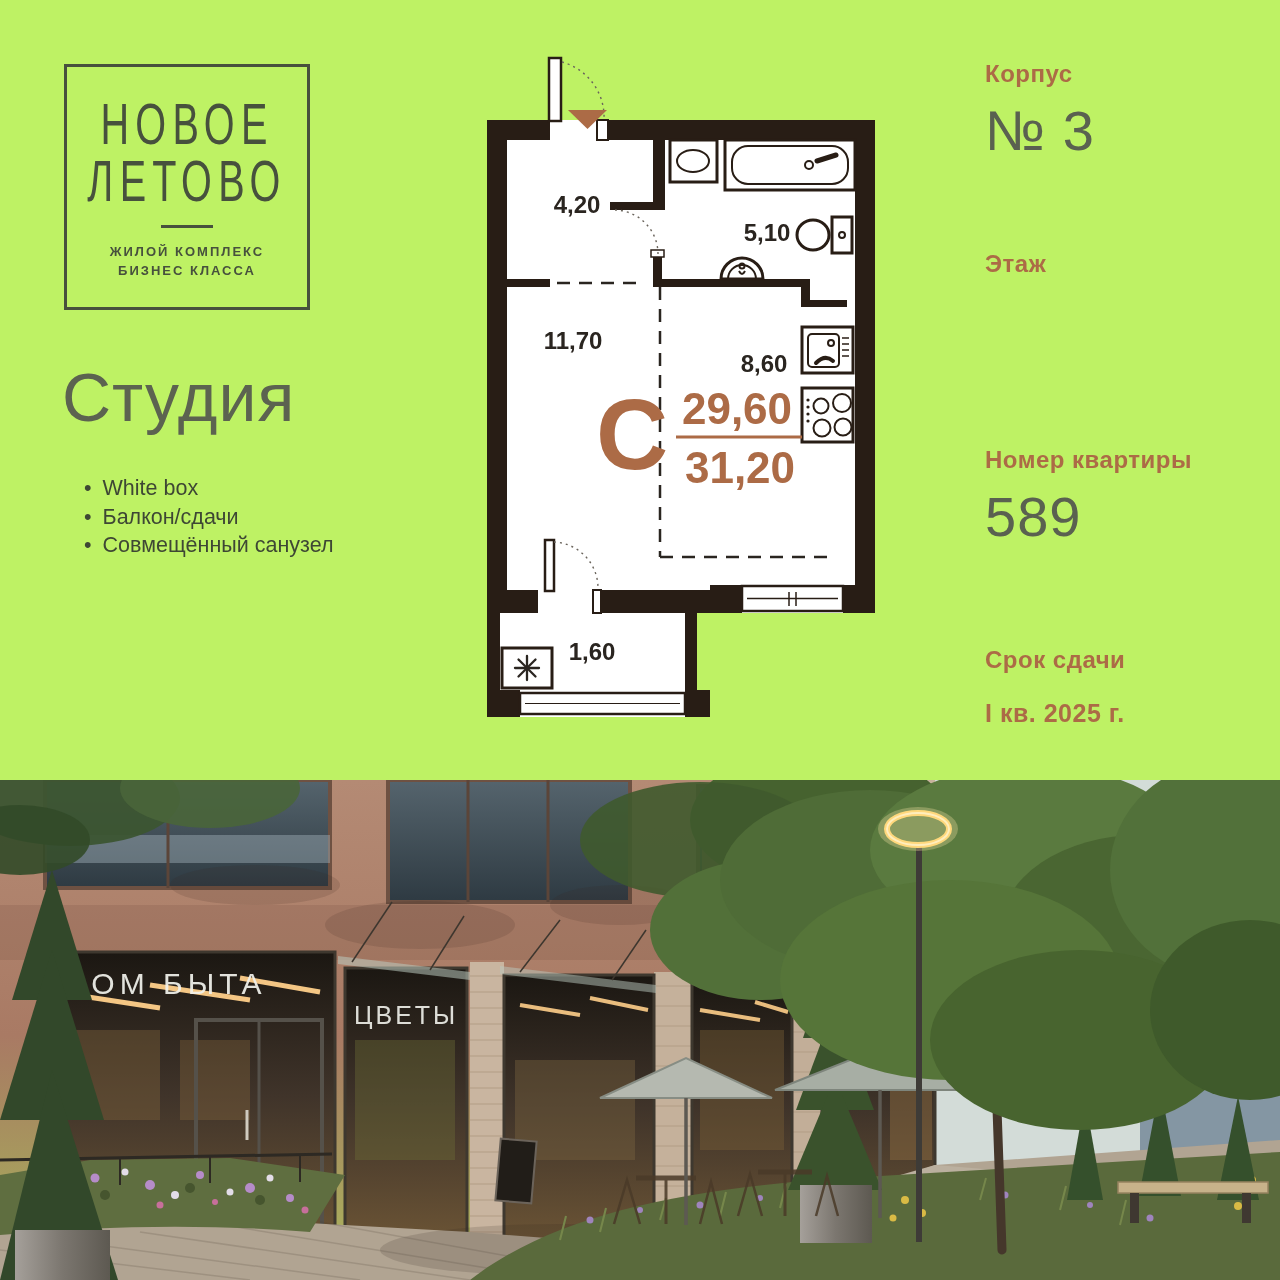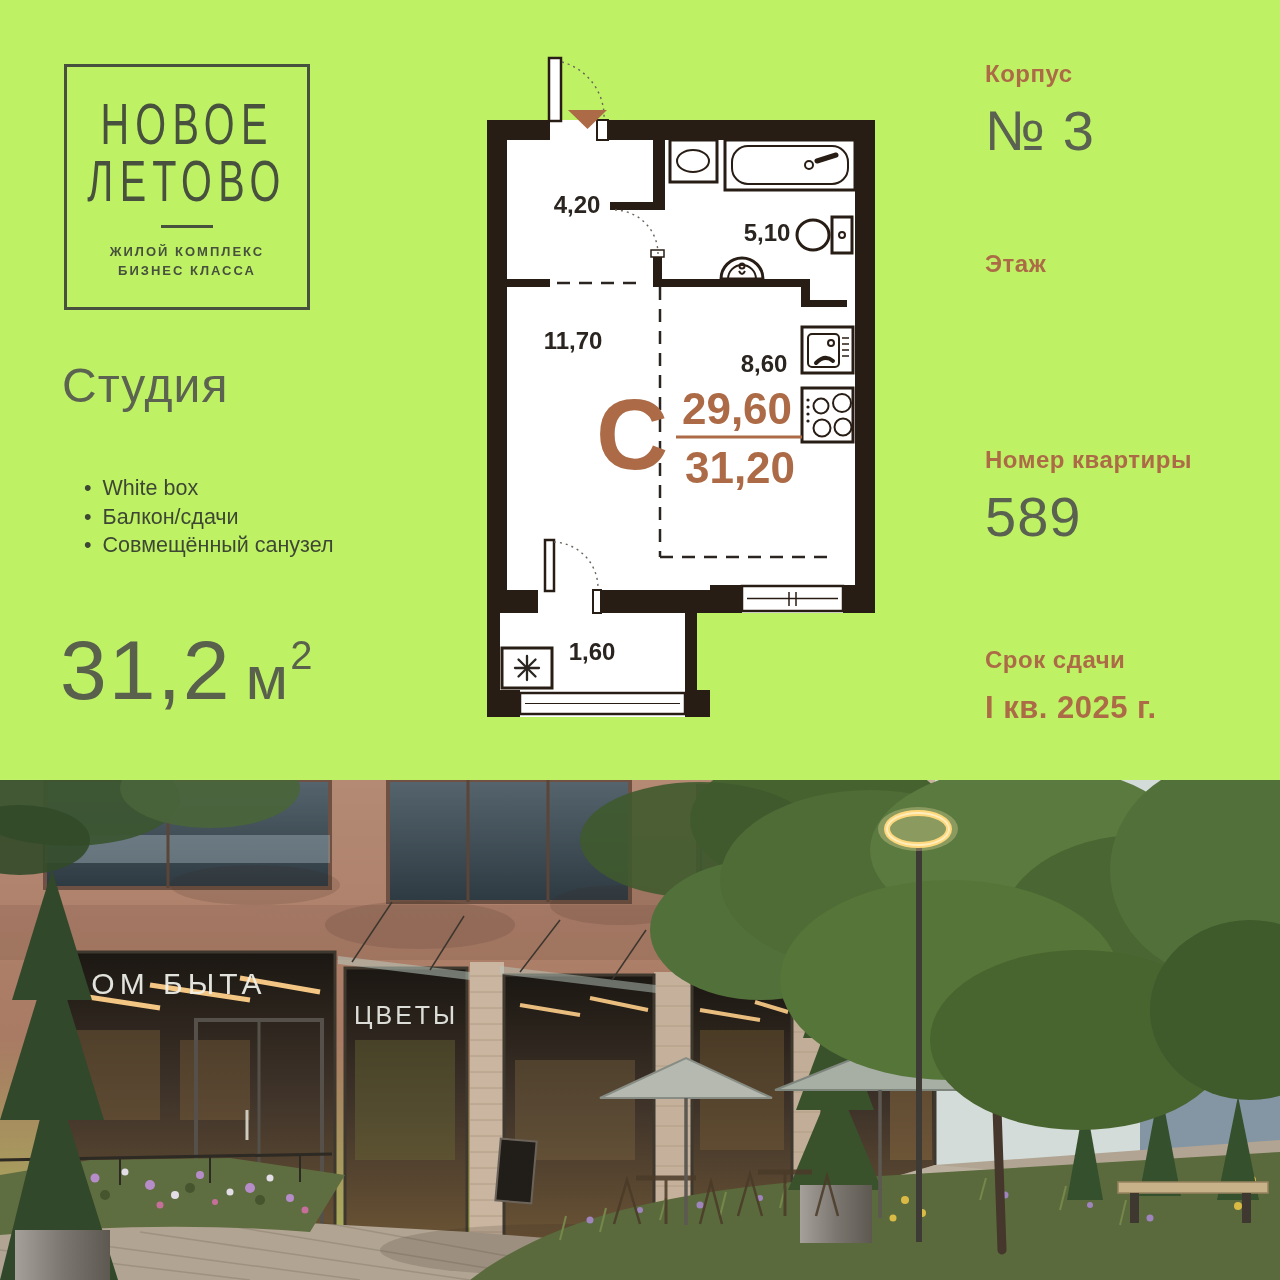--- a/index.html
+++ b/index.html
@@ -8,34 +8,34 @@
 
   
   .logo-box{position:absolute;left:64px;top:64px;width:246px;height:246px;
             border:3px solid #47513d;box-sizing:border-box;text-align:center;color:#47513d}
   .logo-title{margin-top:28px;font-size:44px;line-height:57px;letter-spacing:7px;font-weight:400}
   .logo-title span{display:block;transform:scale(.9,1.32)}
   .logo-divider{width:52px;height:3px;background:#47513d;margin:16px auto 14px}
   .logo-sub{font-size:13px;font-weight:700;letter-spacing:2px;line-height:19px}
 
   
-  .type-title{position:absolute;left:62px;top:358px;font-size:48px;color:#5c6350;letter-spacing:1px}
+  .type-title{position:absolute;left:62px;top:358px;font-size:68px;color:#5c6350;letter-spacing:1px}
   .features{position:absolute;left:66px;top:456px;margin:18px;padding:0;list-style:none;
             font-size:21.5px;line-height:28.5px;color:#3e4734;font-weight:500}
   .features li::before{content:"•";margin-right:11px}
   .area-total{position:absolute;left:60px;top:622px;font-size:84px;color:#59614d;letter-spacing:2px;font-weight:400}
   .area-total .unit{margin-left:14px;font-size:62px}
   .area-total sup{font-size:40px;vertical-align:30px}
 
   
   .detail{position:absolute;left:985px;width:280px}
   .detail .label{font-size:24px;font-weight:700;color:#ac6b46;letter-spacing:.5px}
   .detail .value{font-size:56px;color:#5a6150;margin-top:10px;letter-spacing:1px}
   .d0{top:60px}.d1{top:250px}.d2{top:446px}.d3{top:646px}
-  .d3 .value{font-size:31px;font-weight:700;color:#ac6b46;margin-top:16px;letter-spacing:.5px}
+  .d3 .value{font-size:25px;font-weight:700;color:#ac6b46;margin-top:25px;letter-spacing:.5px}
 
   
   .plan{position:absolute;left:480px;top:50px;width:400px;height:680px}
   .plan-label{font-family:"Liberation Sans",sans-serif;font-size:24px;font-weight:700;fill:#2a2520}
   .plan-letter{font-family:"Liberation Sans",sans-serif;font-size:100px;font-weight:600;fill:#ac6b46}
   .plan-frac{font-family:"Liberation Sans",sans-serif;font-size:44px;font-weight:700;fill:#ac6b46}
   .fx{fill:#fff;stroke:#281d15;stroke-width:3}
   .fxthin{fill:none;stroke:#281d15;stroke-width:2}
   .arc{fill:none;stroke:#6a645c;stroke-width:1.4;stroke-dasharray:2 4}
   .zone{stroke:#2a2520;stroke-width:2.5;stroke-dasharray:13 9}
@@ -60,23 +60,20 @@
       <div>БИЗНЕС КЛАССА</div>
     </div>
   </div>
 
   <div class="type-title">Студия</div>
   <ul class="features">
     <li>White box</li>
     <li>Балкон/сдачи</li>
     <li>Совмещённый санузел</li>
   </ul>
-  <div class="area-total">
-    <span>31,2</span><span class="unit">м</span><sup>2</sup>
-  </div>
 
   <div class="detail d0">
     <div class="label">Корпус</div>
     <div class="value">№ 3</div>
   </div>
   <div class="detail d1">
     <div class="label">Этаж</div>
   </div>
   <div class="detail d2">
     <div class="label">Номер квартиры</div>

